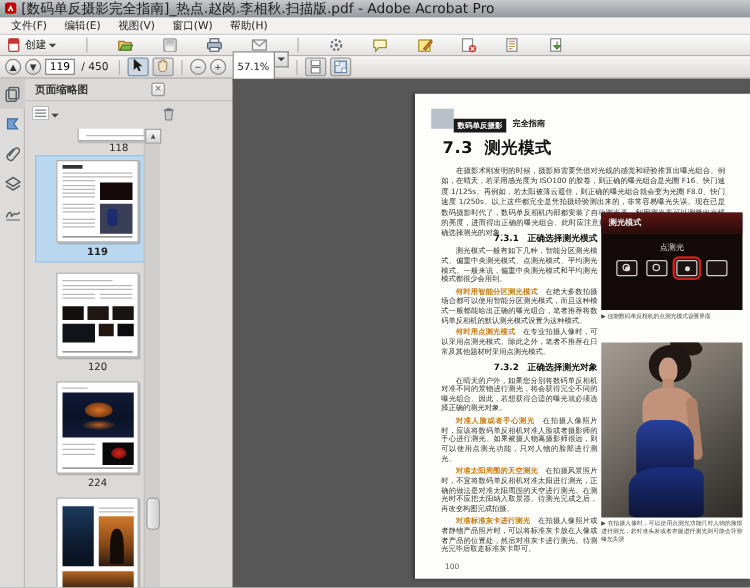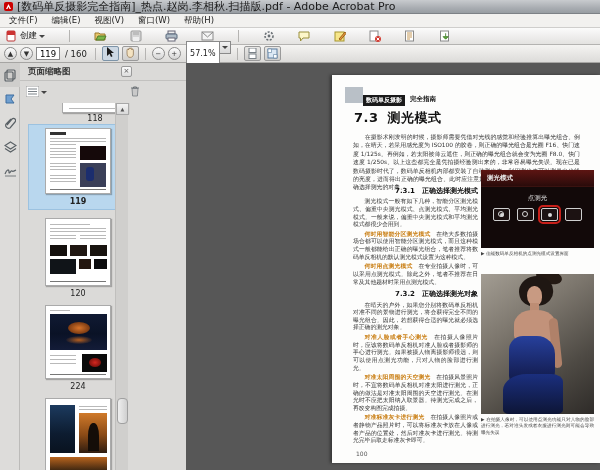--- a/index.html
+++ b/index.html
@@ -252,21 +252,21 @@
             <path d="M9 5 v4 h-3 l3 3 3-3 h-3" fill="#5fae3c" stroke="#3c7a24" transform="translate(-1,-1) scale(.85)"></path>
           </svg>
       </span>
     </div>
   </div>
 
   <div class="toolbar2">
     <div class="nav-circ">▲</div>
     <div class="nav-circ">▼</div>
     <input class="page-input" value="119" style="">
-    <span class="page-total">/ 160</span>
+    <span class="page-total">/ 450</span>
     <div class="tb-sep"></div>
     <div class="tool-box active">
       <span>
         <svg width="9" height="11">
             <path d="M1 0 L1 9 L3.5 6.8 L5 10 L6.5 9.3 L5 6 L8 6 Z" fill="#1a1a1a"></path>
           </svg>
       </span>
     </div>
     <div class="tool-box">
       <span>

